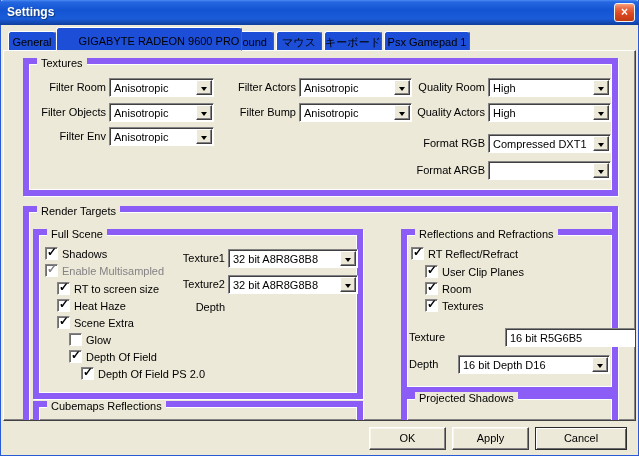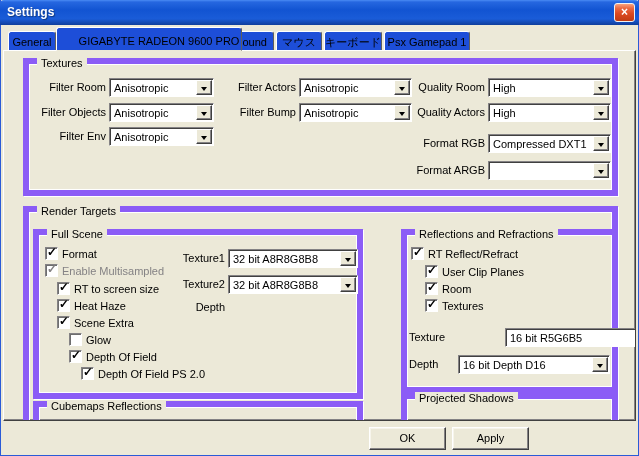--- a/index.html
+++ b/index.html
@@ -167,21 +167,21 @@
     </div>
 
     <div class="group" style="left:29px;top:178px;width:330px;height:170px;">
       <span class="group-title">Full Scene</span>
     </div>
 
     <div class="checkbox checked" style="left:41px;top:196px;">
       <span class="cb-box">
           <i class="cb-check"></i>
         </span>
-      <span class="cb-label">Format</span>
+      <span class="cb-label">Shadows</span>
     </div>
     <div class="checkbox checked disabled" style="left:41px;top:213px;">
       <span class="cb-box">
           <i class="cb-check"></i>
         </span>
       <span class="cb-label">Enable Multisampled</span>
     </div>
     <div class="checkbox checked" style="left:53px;top:231px;">
       <span class="cb-box">
           <i class="cb-check"></i>
@@ -281,14 +281,15 @@
       <span class="group-title">Cubemaps Reflections</span>
     </div>
     <div class="group" style="left:397px;top:342px;width:217px;height:100px;">
       <span class="group-title">Projected Shadows</span>
     </div>
 
   </div>
 
   <div class="btn" style="left:369px;top:427px;width:77px;height:23px;">OK</div>
   <div class="btn" style="left:452px;top:427px;width:77px;height:23px;">Apply</div>
+  <div class="btn default" style="left:535px;top:427px;width:92px;height:23px;">Cancel</div>
 
 </div>
 
 </body></html>

